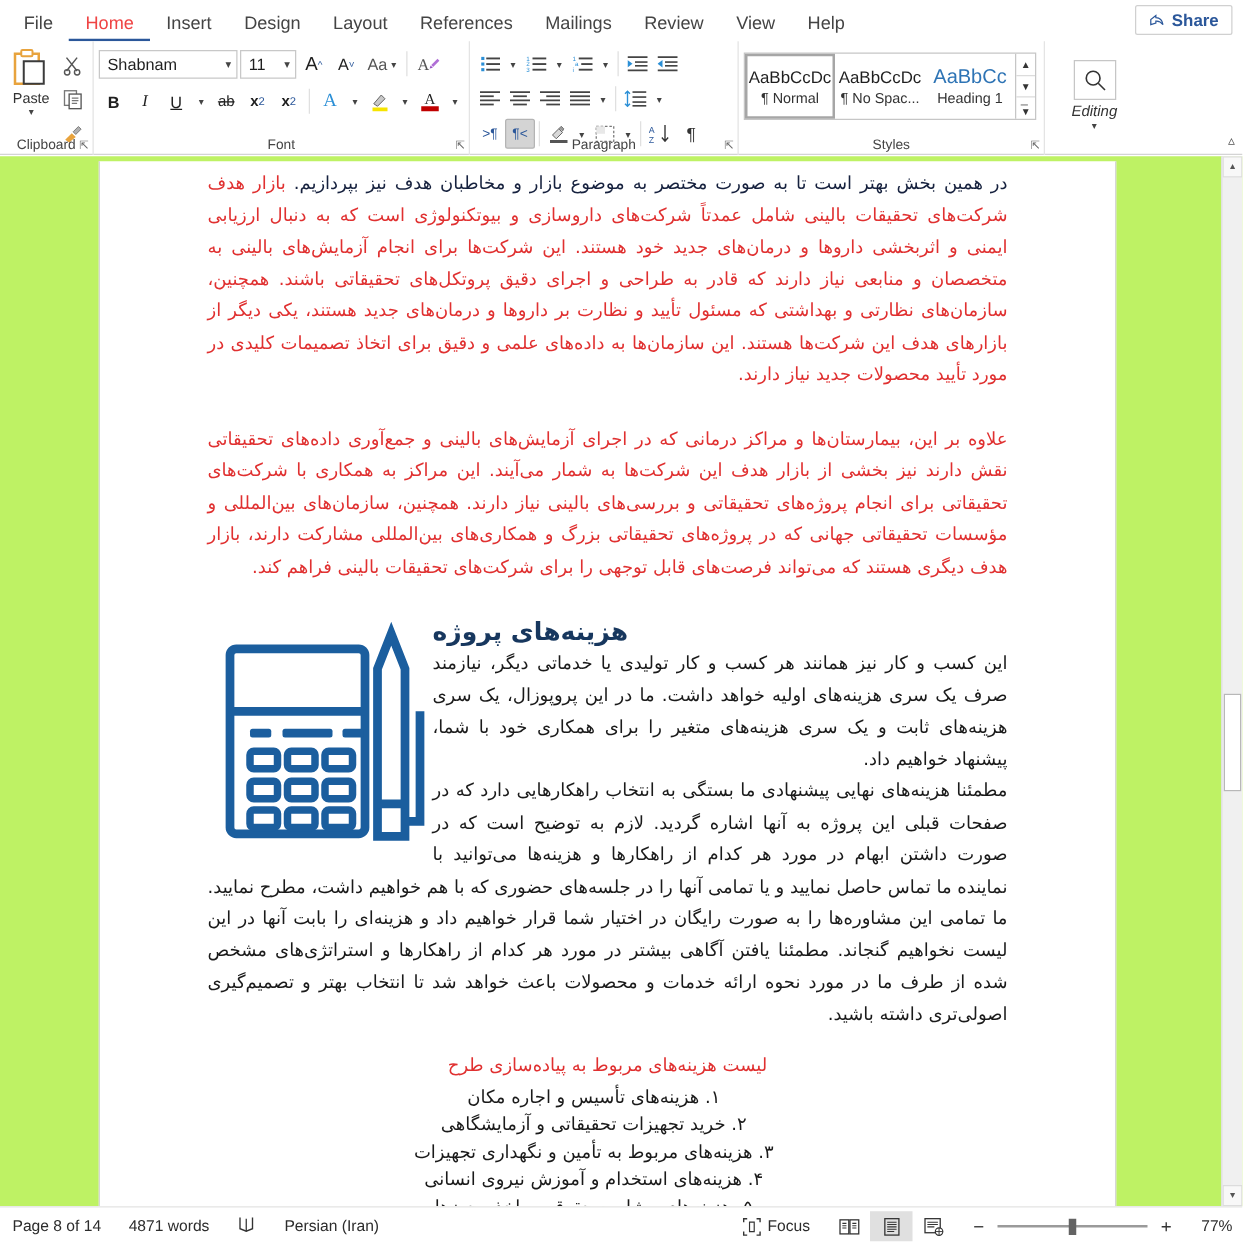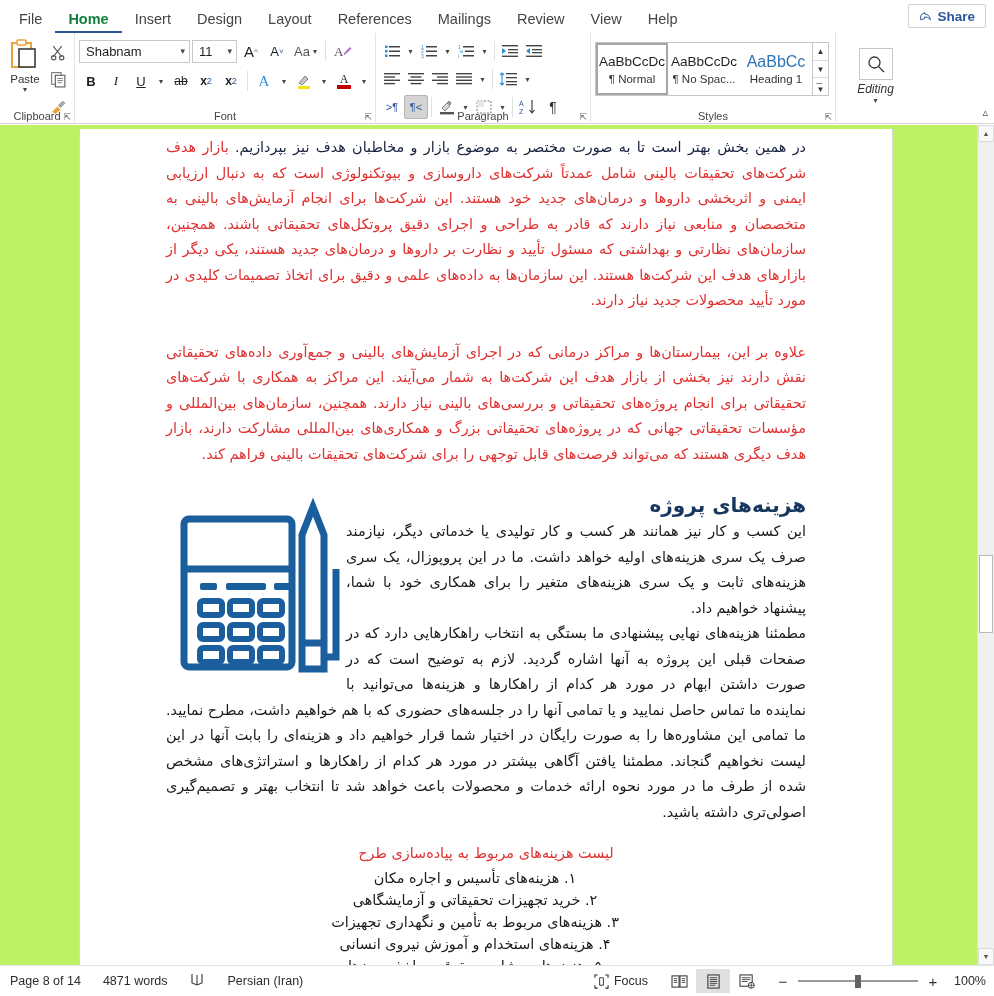--- a/index.html
+++ b/index.html
@@ -22,22 +22,22 @@
   }
   .tab {
     font-size: 14.5px;
     color: #444444;
     padding: 5px 13px 7px 13px;
     cursor: pointer;
     line-height: 1;
     white-space: nowrap;
   }
   .tab.active {
-    color: #15803d;
-    font-weight: bold;
+    color: #ef4444;
+    font-weight: normal;
     border-bottom: 2.5px solid #2b579a;
     padding-bottom: 5px;
   }
   .share-btn {
     position: absolute;
     right: 8px;
     top: 4px;
     height: 24px;
     border: 1px solid #d0d0d0;
     background: #fff;
@@ -163,21 +163,21 @@
     color: #e03030;
     margin: 0;
   }
   p.doc .lead { color: #16213e; }
   p.spacer { height: 26px; }
 
   h2.doc-h {
     font-size: 20px;
     color: #17375e;
     font-weight: bold;
-    text-align: right;
+    text-align: left;
     margin: 0 0 2px 0;
     font-family: "DejaVu Sans", "Liberation Sans", sans-serif;
   }
   p.doc.black { color: #1a1a1a; }
   p.doc.redhead { color:#e03030; text-align:center; font-size:14.4px;}
   .float-icon {
     float: left;
     width: 170px;
     height: 185px;
     margin: 4px 0 2px 10px;
@@ -698,16 +698,16 @@
         <circle cx="13" cy="12" r="3.2" fill="#fff" stroke="#333" stroke-width="1"></circle>
         <path d="M9.8 12h6.4M13 8.8v6.4" stroke="#333" stroke-width="0.8"></path>
       </svg>
     </div>
     <div class="zoomwrap">
       <span class="zoom-minus">−</span>
       <div class="zoom-track">
         <div class="zoom-thumb"></div>
       </div>
       <span class="zoom-plus">+</span>
-      <span class="zoom-val">100%</span>
+      <span class="zoom-val">77%</span>
     </div>
   </div>
 </div>
 
 </body></html>

